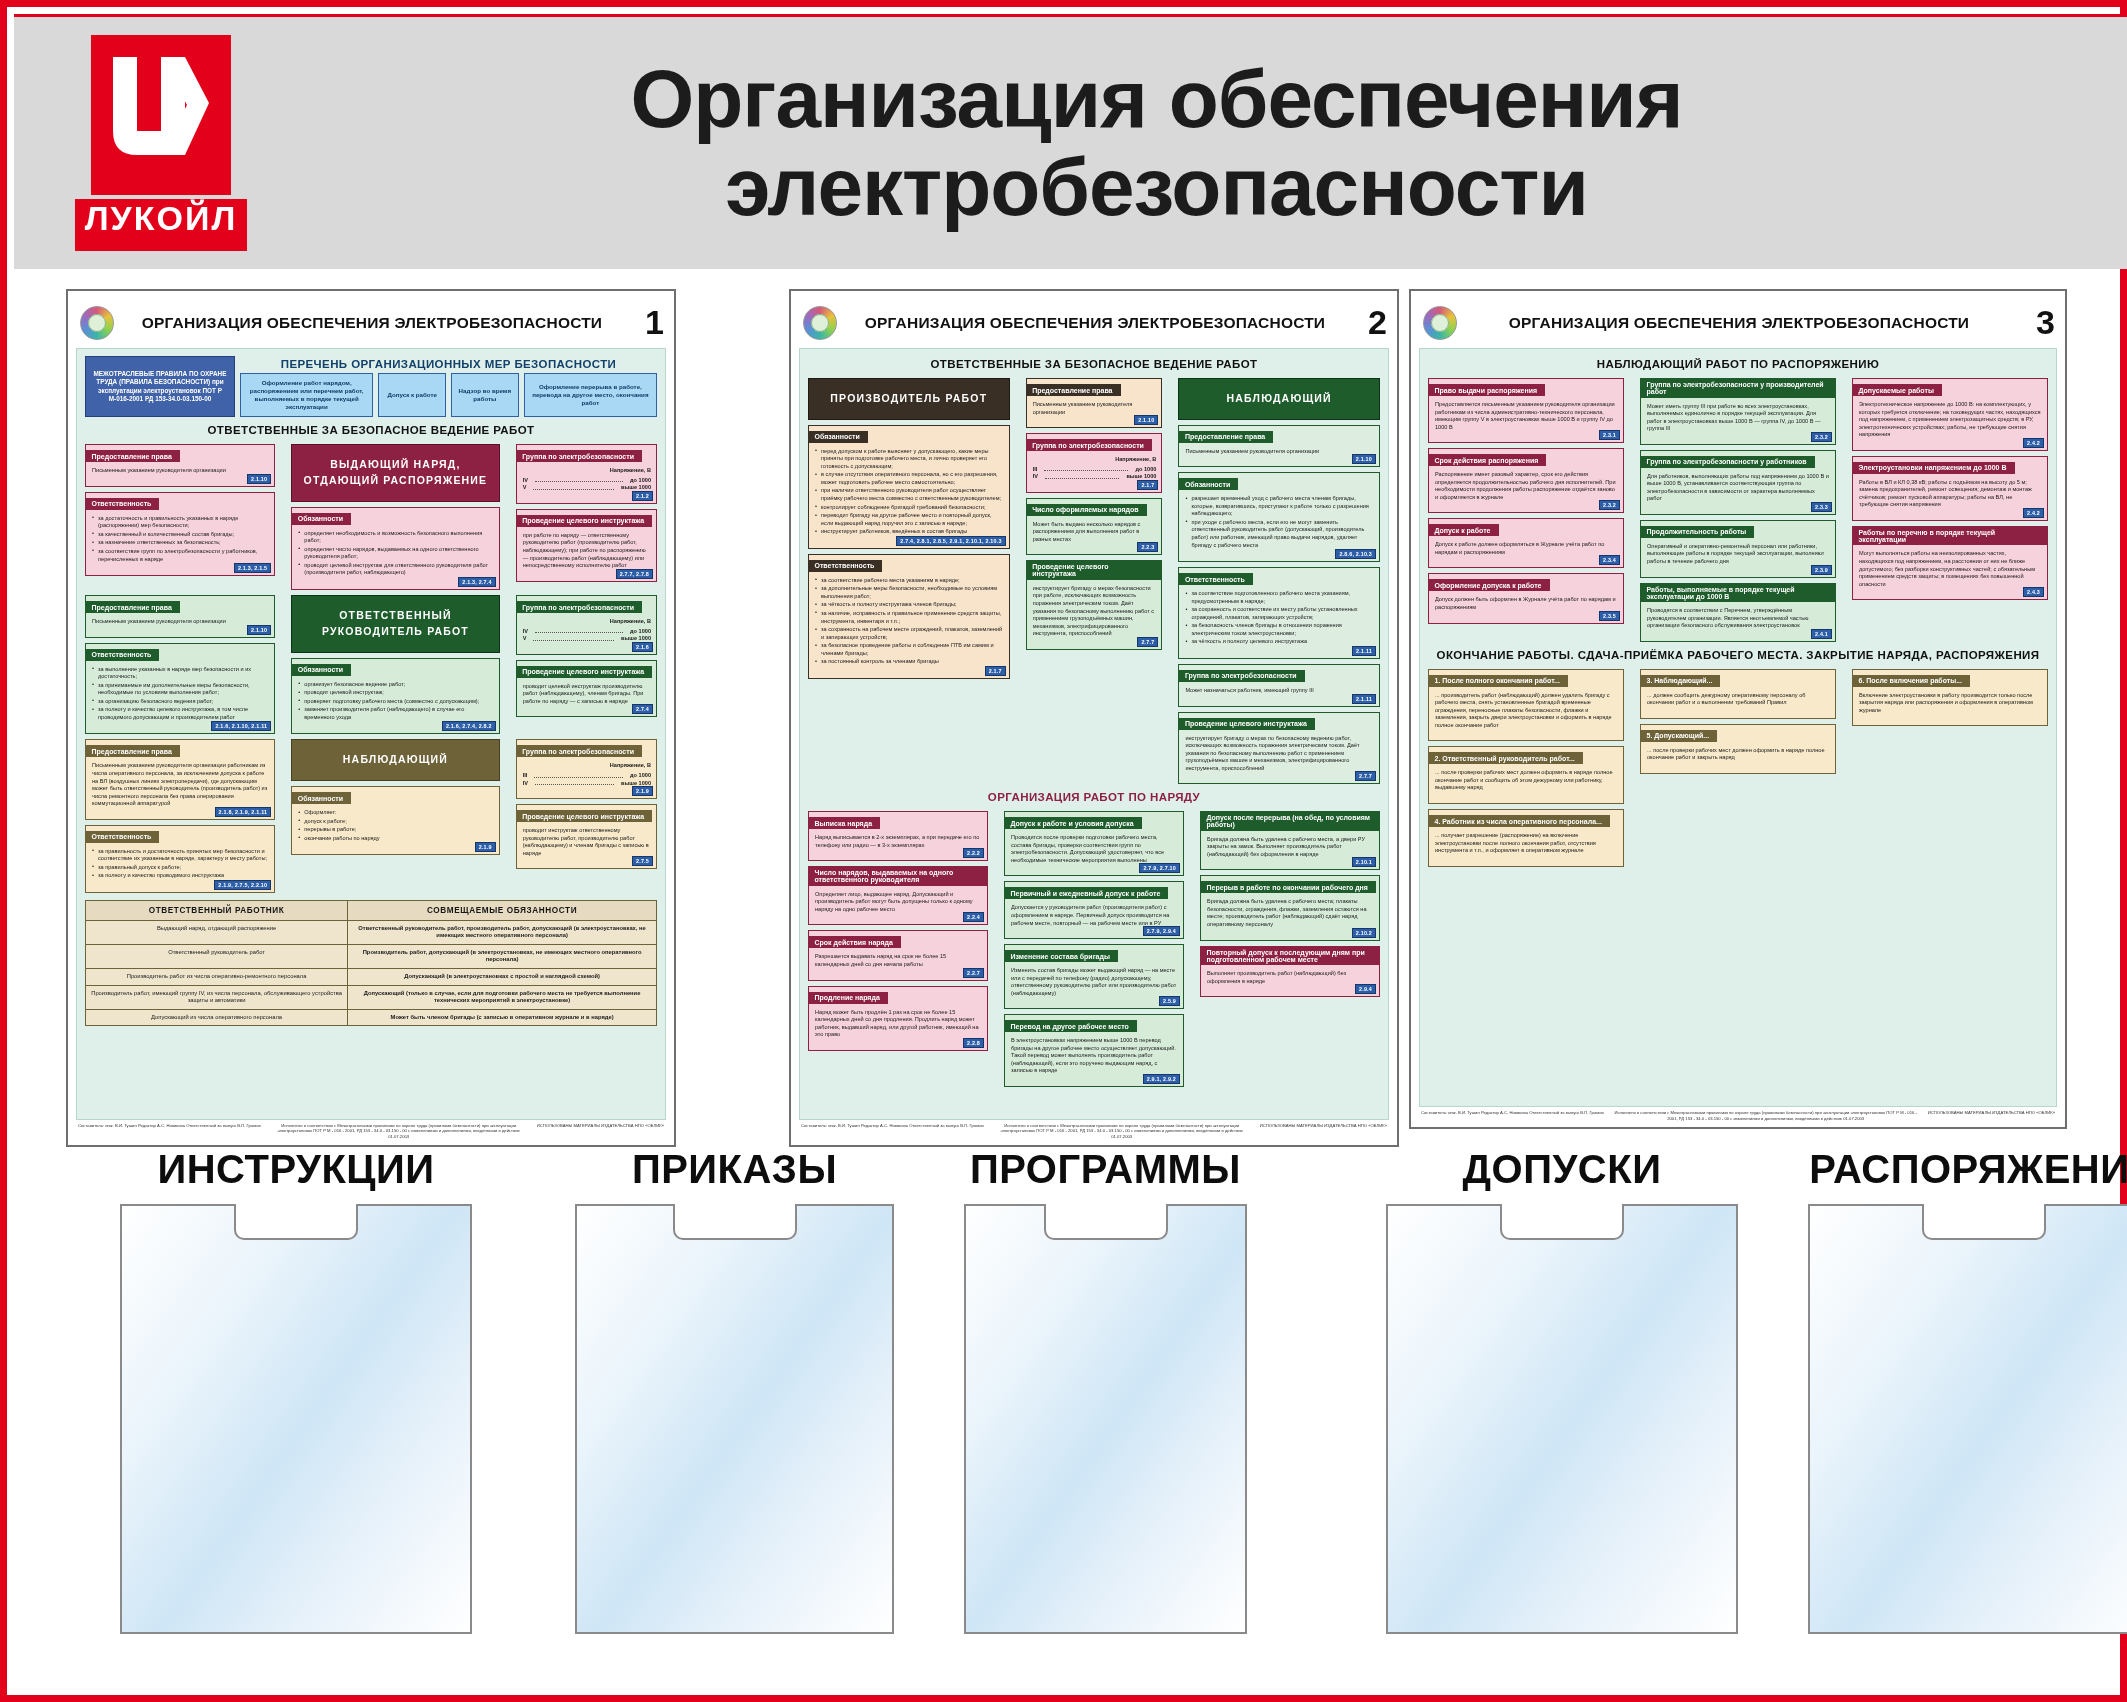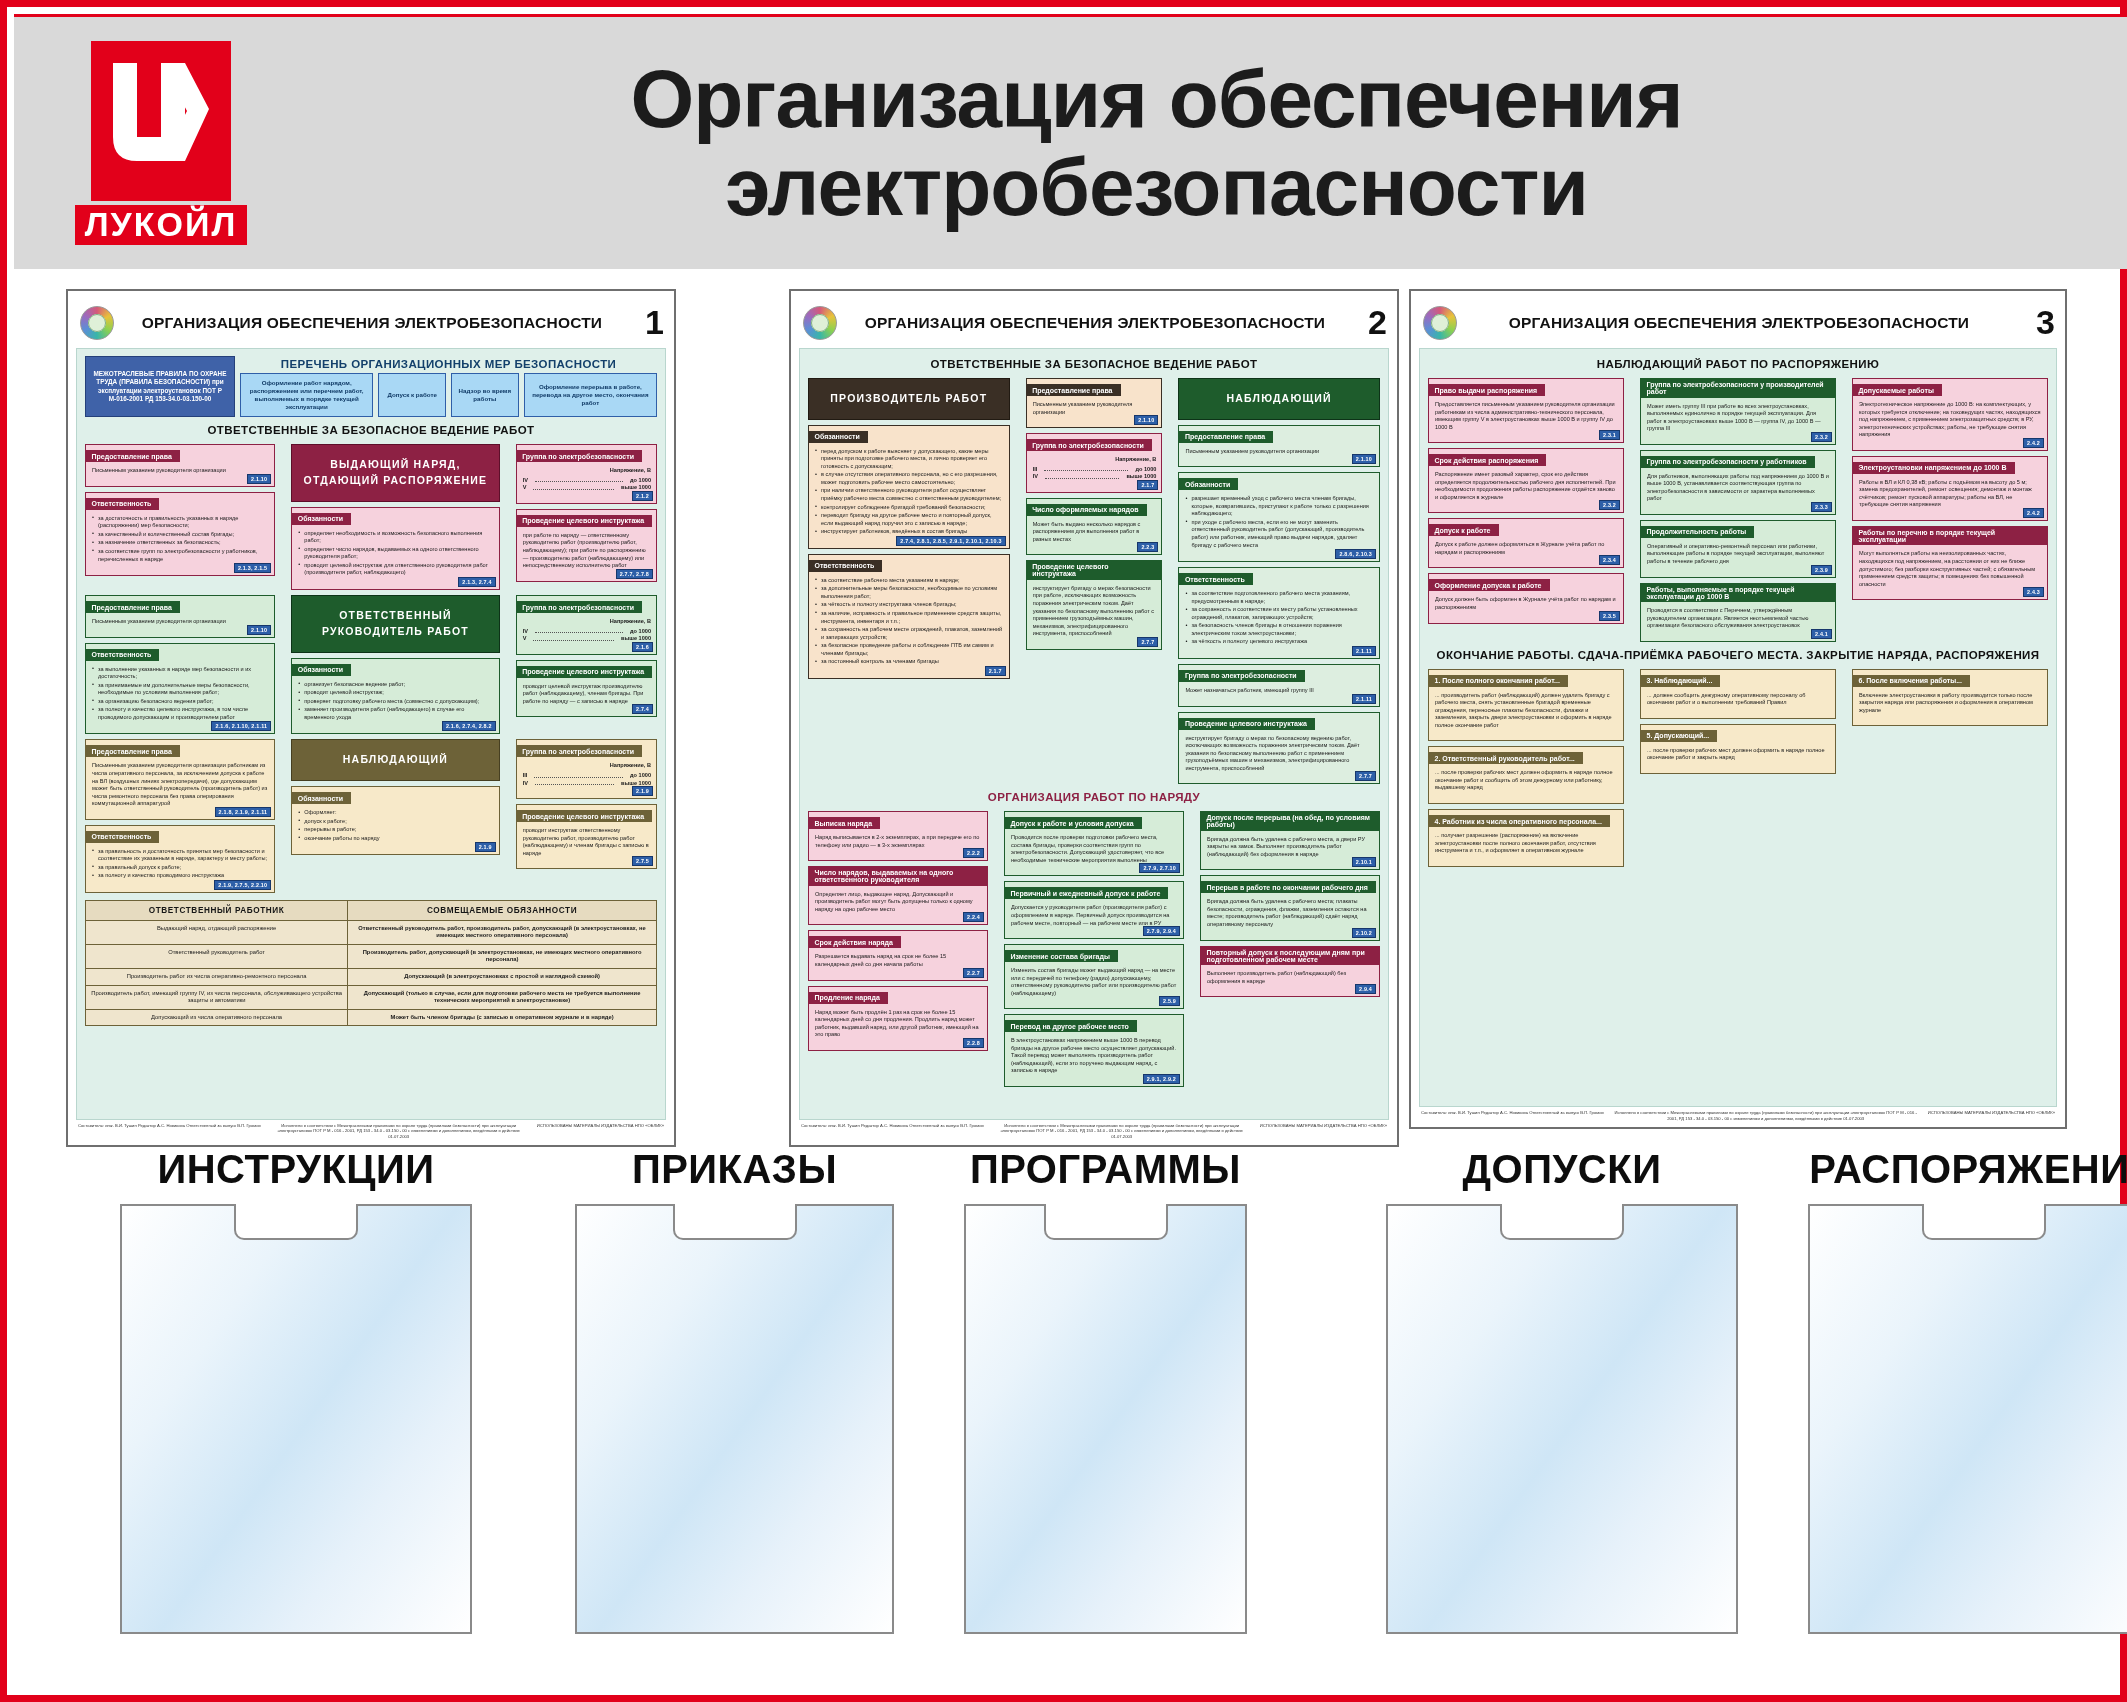--- a/index.html
+++ b/index.html
@@ -23,21 +23,21 @@
   }
   #logo-block{
     width:230px; margin-left:32px; display:flex; flex-direction:column; align-items:center;
   }
   #logo-mark{
     width:140px; height:160px; background:#e2001a; position:relative;
   }
   #logo-mark svg{ display:block; }
   #logo-word{
     margin-top:4px; background:#e2001a; color:#ffffff; font-weight:bold;
-    font-size:34px; letter-spacing:2px; padding:2px 10px 4px 10px; line-height:1;
+    font-size:34px; letter-spacing:2px; padding:2px 10px 16px 10px; line-height:1;
   }
   #header-title{
     flex:1; text-align:center; padding-right:90px;
   }
   #header-title .line{
     font-size:82px; font-weight:bold; color:#1c1c1c; line-height:1.07;
     letter-spacing:-1px;
   }
   
   #posters{

